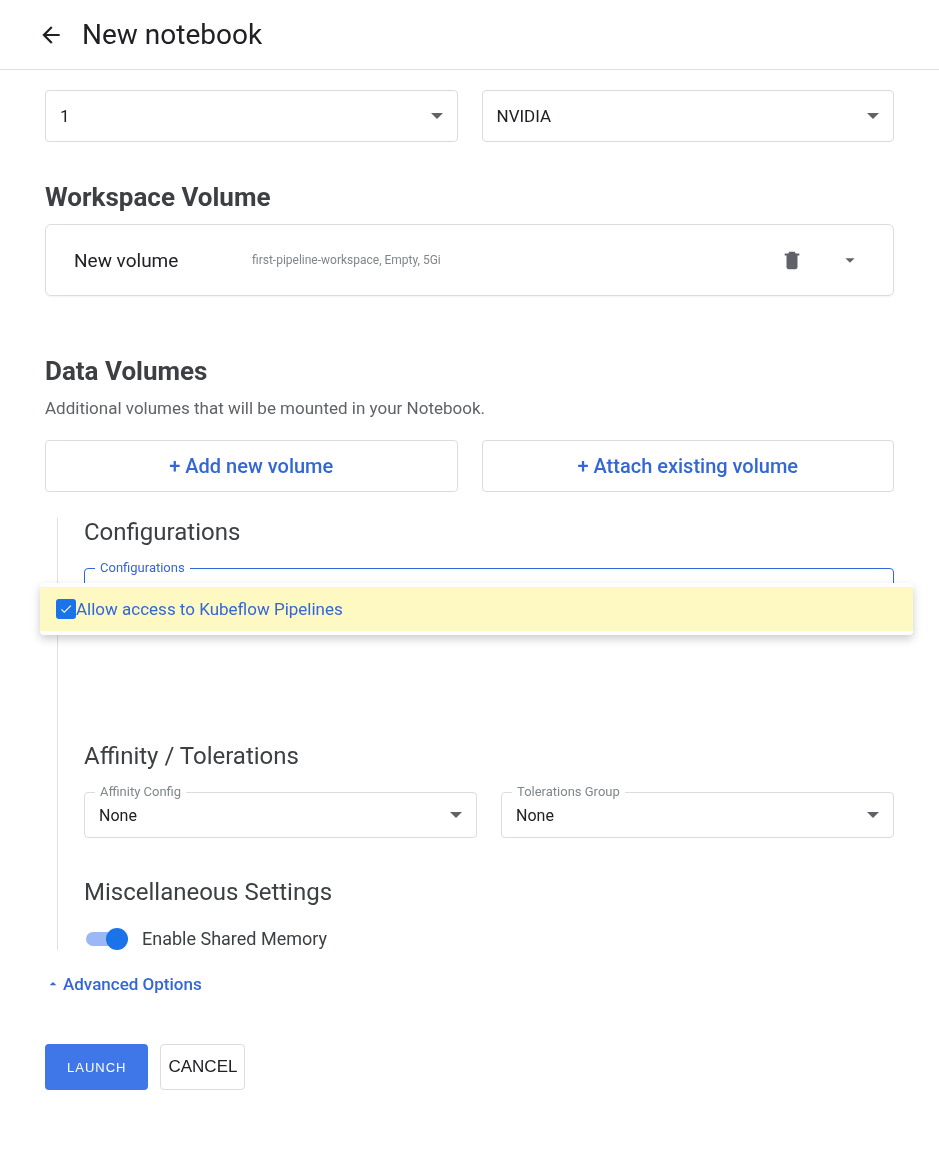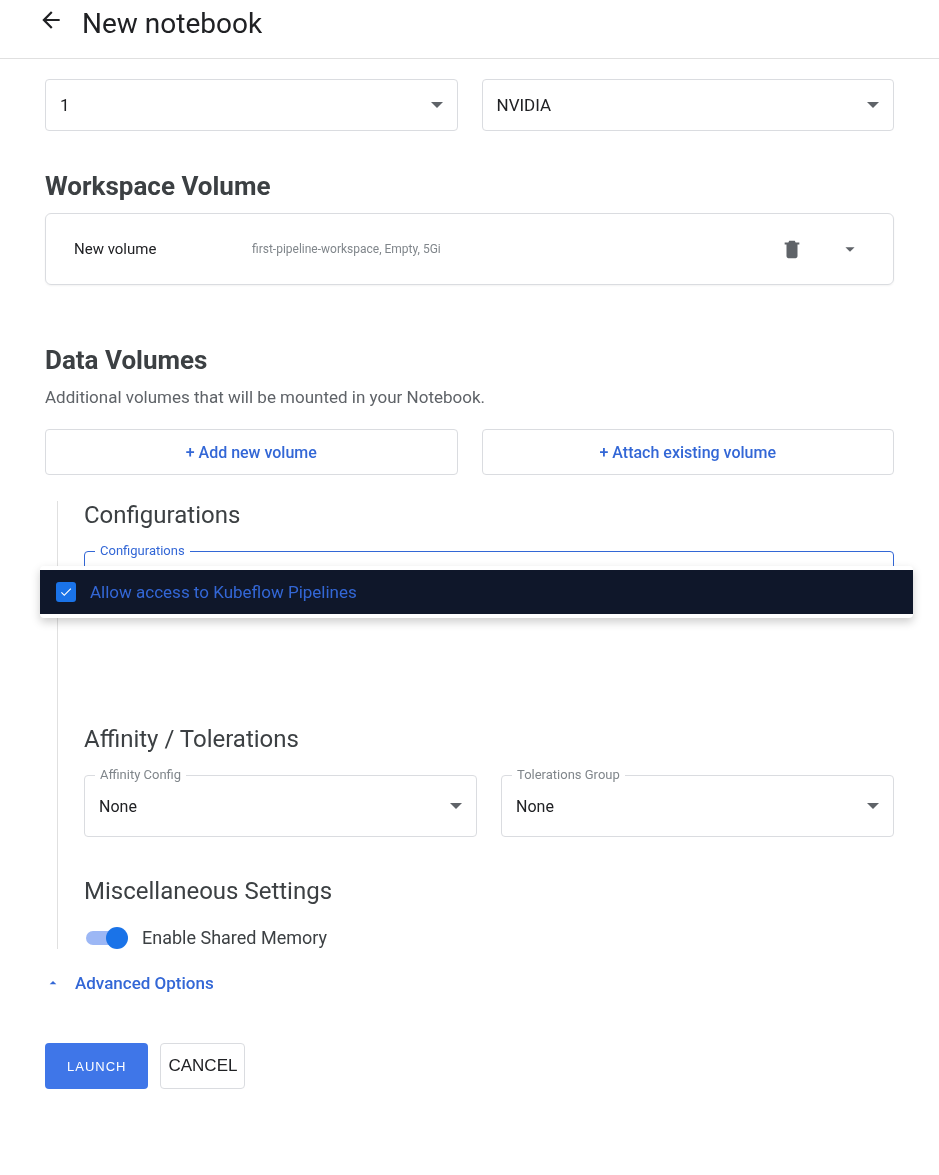--- a/index.html
+++ b/index.html
@@ -4,22 +4,22 @@
   <style>
     * { box-sizing: border-box; margin: 0; padding: 0; }
     body {
       font-family: Roboto, 'Helvetica Neue', Arial, sans-serif;
       background: #fff;
       color: #202124;
       width: 939px;
     }
     .header {
       display: flex;
-      align-items: flex-start;
-      padding: 7px 30px 18px 38px;
+      align-items: center;
+      padding: 18px 30px 18px 38px;
       border-bottom: 1px solid #e0e0e0;
       gap: 18px;
     }
     .back-arrow { cursor: pointer; display: flex; }
     .header-title { font-size: 28px; font-weight: 400; color: #202124; }
     .content { padding: 20px 45px 40px 45px; }
     .row { display: flex; gap: 24px; }
     .select-box {
       flex: 1;
       border: 1px solid #dadce0;
@@ -38,33 +38,33 @@
     .section-desc { font-size: 17px; color: #5f6368; margin-bottom: 22px; }
     .volume-card {
       border: 1px solid #dadce0;
       border-radius: 6px;
       display: flex;
       align-items: center;
       padding: 20px 28px;
       gap: 28px;
       box-shadow: 0 1px 2px rgba(0,0,0,0.05);
     }
-    .vol-label { font-size: 15px; color: #202124; min-width: 150px; }
+    .vol-label { font-size: 19px; color: #202124; min-width: 150px; }
     .vol-desc { font-size: 12px; color: #80868b; flex: 1; }
     .icon-btn { cursor: pointer; color: #5f6368; display: flex; padding: 4px; }
     .action-row { display: flex; gap: 24px; margin-top: 0px; }
     .outline-btn {
       flex: 1;
       border: 1px solid #dadce0;
       border-radius: 4px;
-      height: 46px;
+      height: 52px;
       display: flex;
       align-items: center;
       justify-content: center;
-      font-size: 16px;
+      font-size: 20px;
       font-weight: 500;
       color: #3367d6;
       cursor: pointer;
       background: #fff;
     }
     .indent-block {
       border-left: 1px solid #e0e0e0;
       margin-left: 12px;
       padding-left: 26px;
       margin-top: 26px;
@@ -93,56 +93,55 @@
       top: 14px;
       background: #fff;
       box-shadow: 0 4px 10px rgba(0,0,0,0.2);
       border-radius: 4px;
       z-index: 10;
       padding: 4px 0;
     }
     .dropdown-item {
       display: flex;
       align-items: flex-start;
-      gap: 14px;
       padding: 12px 16px;
-      background: #0f172a;
+      background: #fef9c3;
       cursor: pointer;
     }
     .checkbox {
       width: 20px; height: 20px;
       background: #1a73e8;
       border-radius: 3px;
       display: flex;
       align-items: center;
       justify-content: center;
     }
     .dropdown-item-label { font-size: 17px; color: #3367d6; }
     .affinity-section { margin-top: 110px; }
-    .labeled-select { flex: 1; position: relative; border: 1px solid #dadce0; border-radius: 4px; height: 62px; display: flex; align-items: center; justify-content: space-between; padding: 0 14px; cursor: pointer; }
+    .labeled-select { flex: 1; position: relative; border: 1px solid #dadce0; border-radius: 4px; height: 46px; display: flex; align-items: center; justify-content: space-between; padding: 0 14px; cursor: pointer; }
     .float-label {
       position: absolute;
       top: -9px;
       left: 10px;
       background: #fff;
       padding: 0 5px;
       font-size: 13px;
       color: #80868b;
     }
     .switch-row { display: flex; align-items: flex-start; gap: 14px; margin-top: 4px; margin-bottom: 14px; }
     .switch {
       position: relative;
       width: 44px;
       height: 22px;
       cursor: pointer;
     }
     .switch-bg { position: absolute; width: 36px; height: 14px; top: 4px; left: 2px; background: #9cb7f5; border-radius: 10px; }
     .switch-knob { position: absolute; width: 22px; height: 22px; background: #1a73e8; border-radius: 50%; right: 0; top: 0; }
     .switch-label { font-size: 18px; color: #3c4043; }
-    .adv-link { display: flex; align-items: center; gap: 14px; color: #3367d6; font-size: 17px; font-weight: 500; cursor: pointer; margin-top: 24px; }
+    .adv-link { display: flex; align-items: center; gap: 2px; color: #3367d6; font-size: 17px; font-weight: 500; cursor: pointer; margin-top: 24px; }
     .footer-btns { display: flex; gap: 12px; margin-top: 50px; }
     .btn-primary {
       background: #3f76e8;
       color: #fff;
       border: none;
       border-radius: 4px;
       padding: 12px 22px;
       font-size: 13px;
       font-weight: 400;
       letter-spacing: 1px;

